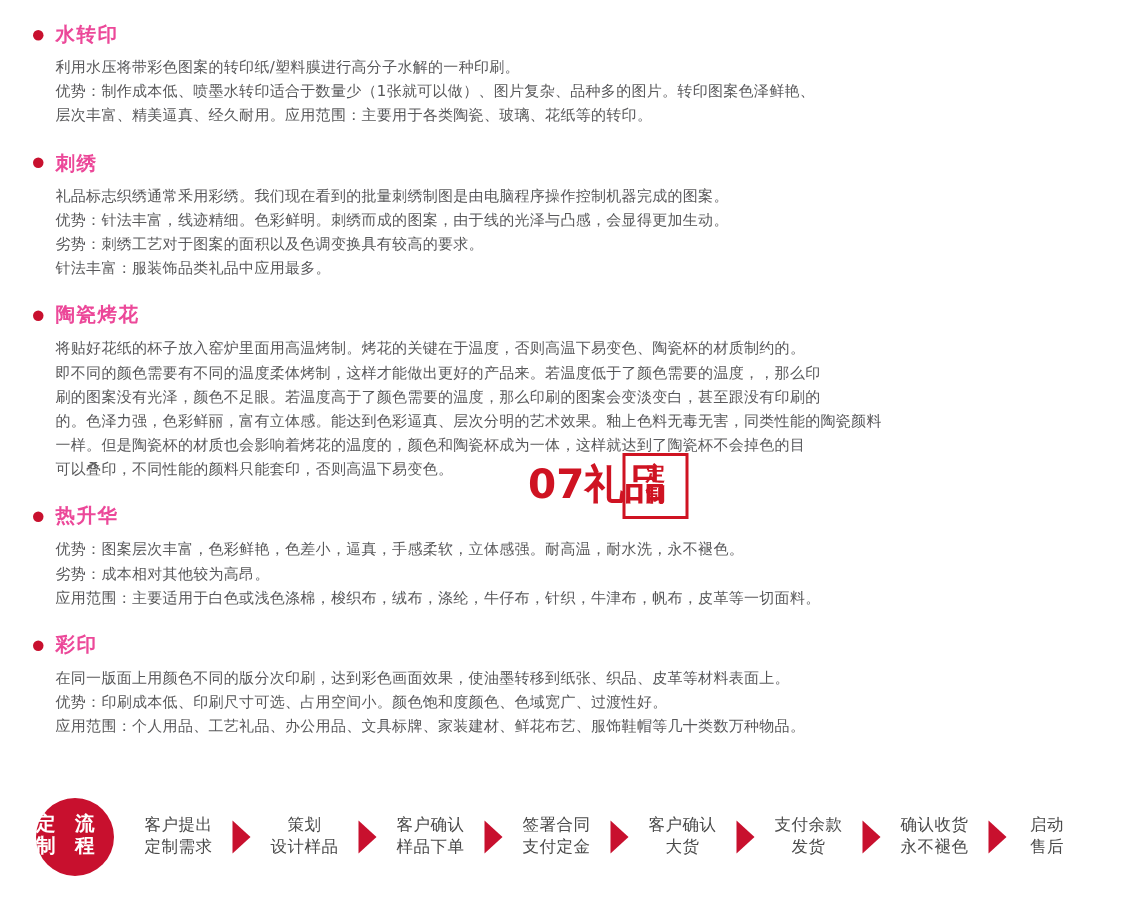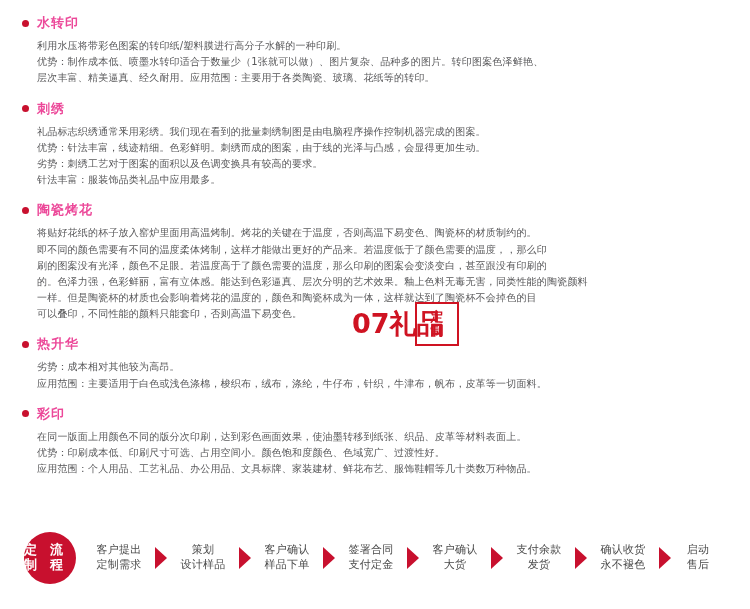--- a/index.html
+++ b/index.html
@@ -187,20 +187,21 @@
           <div class="line">一样。但是陶瓷杯的材质也会影响着烤花的温度的，颜色和陶瓷杯成为一体，这样就达到了陶瓷杯不会掉色的目</div>
           <div class="line">可以叠印，不同性能的颜料只能套印，否则高温下易变色。</div>
         </div>
       </div>
       <div class="section">
         <div class="sec-head">
           <span class="bullet"></span>
           <span class="sec-title">热升华</span>
         </div>
         <div class="sec-body">
+          <div class="line">优势：图案层次丰富，色彩鲜艳，色差小，逼真，手感柔软，立体感强。耐高温，耐水洗，永不褪色。</div>
           <div class="line">劣势：成本相对其他较为高昂。</div>
           <div class="line">应用范围：主要适用于白色或浅色涤棉，梭织布，绒布，涤纶，牛仔布，针织，牛津布，帆布，皮革等一切面料。</div>
         </div>
       </div>
       <div class="section">
         <div class="sec-head">
           <span class="bullet"></span>
           <span class="sec-title">彩印</span>
         </div>
         <div class="sec-body">

